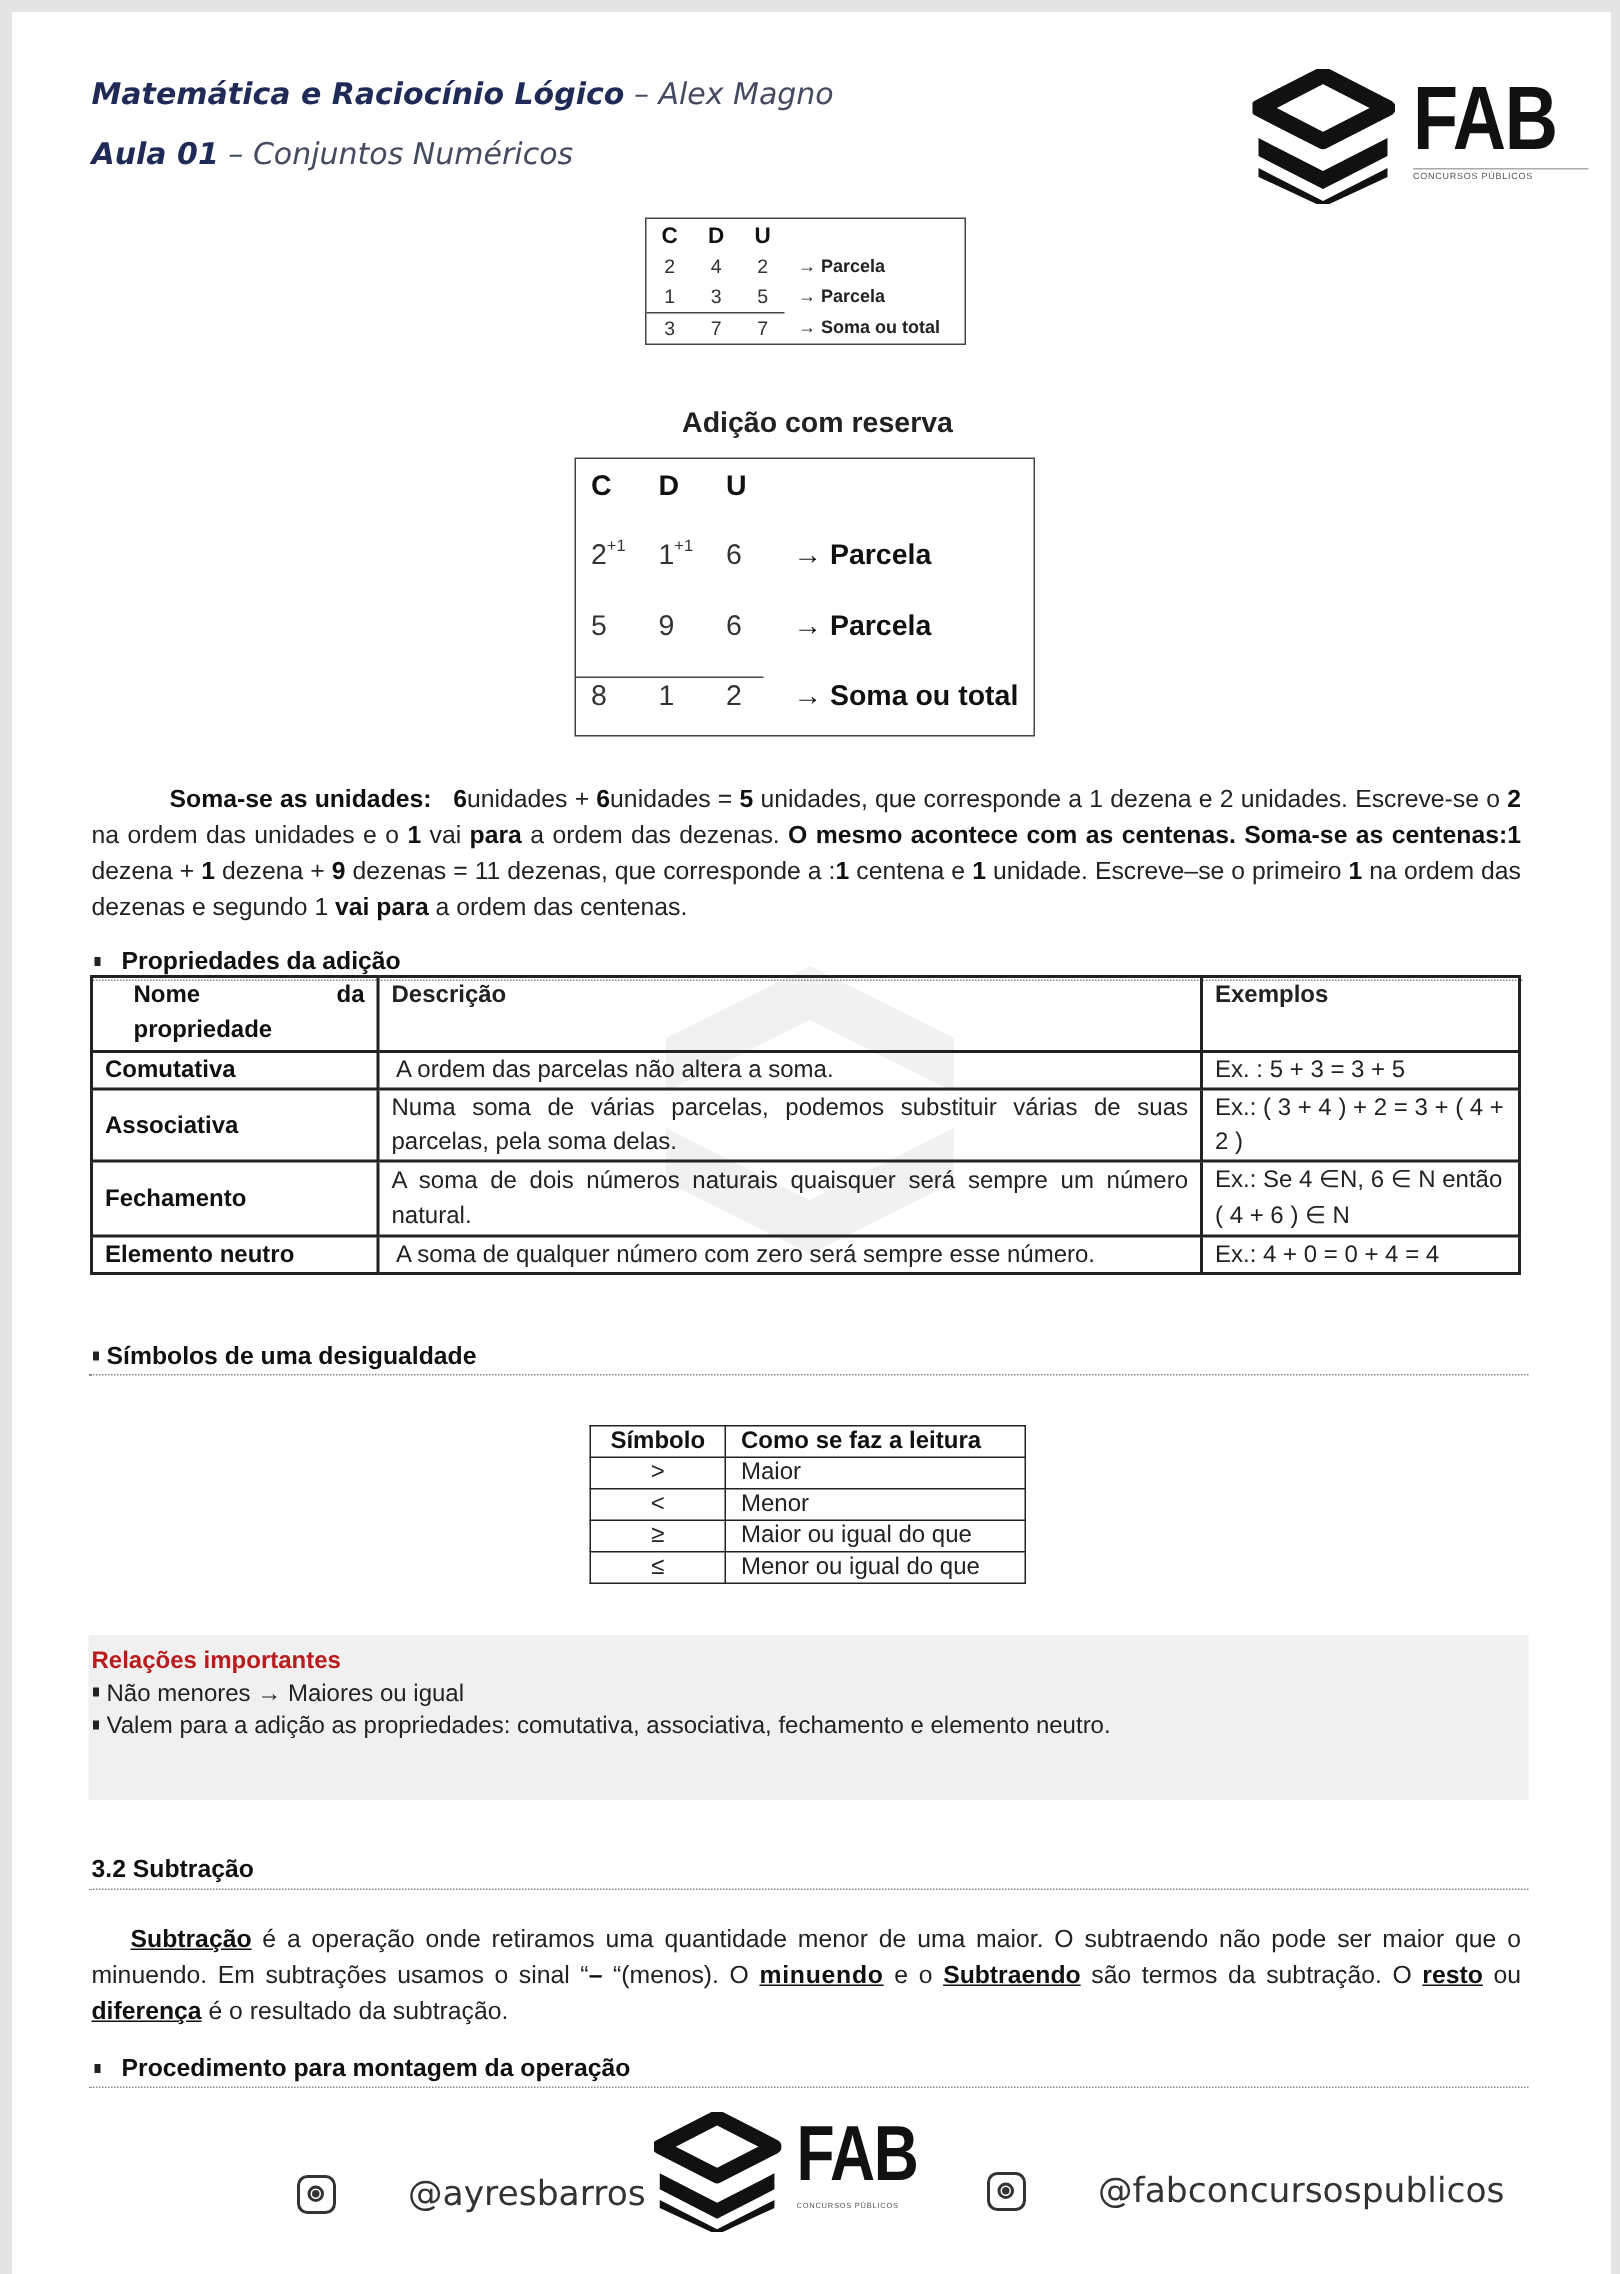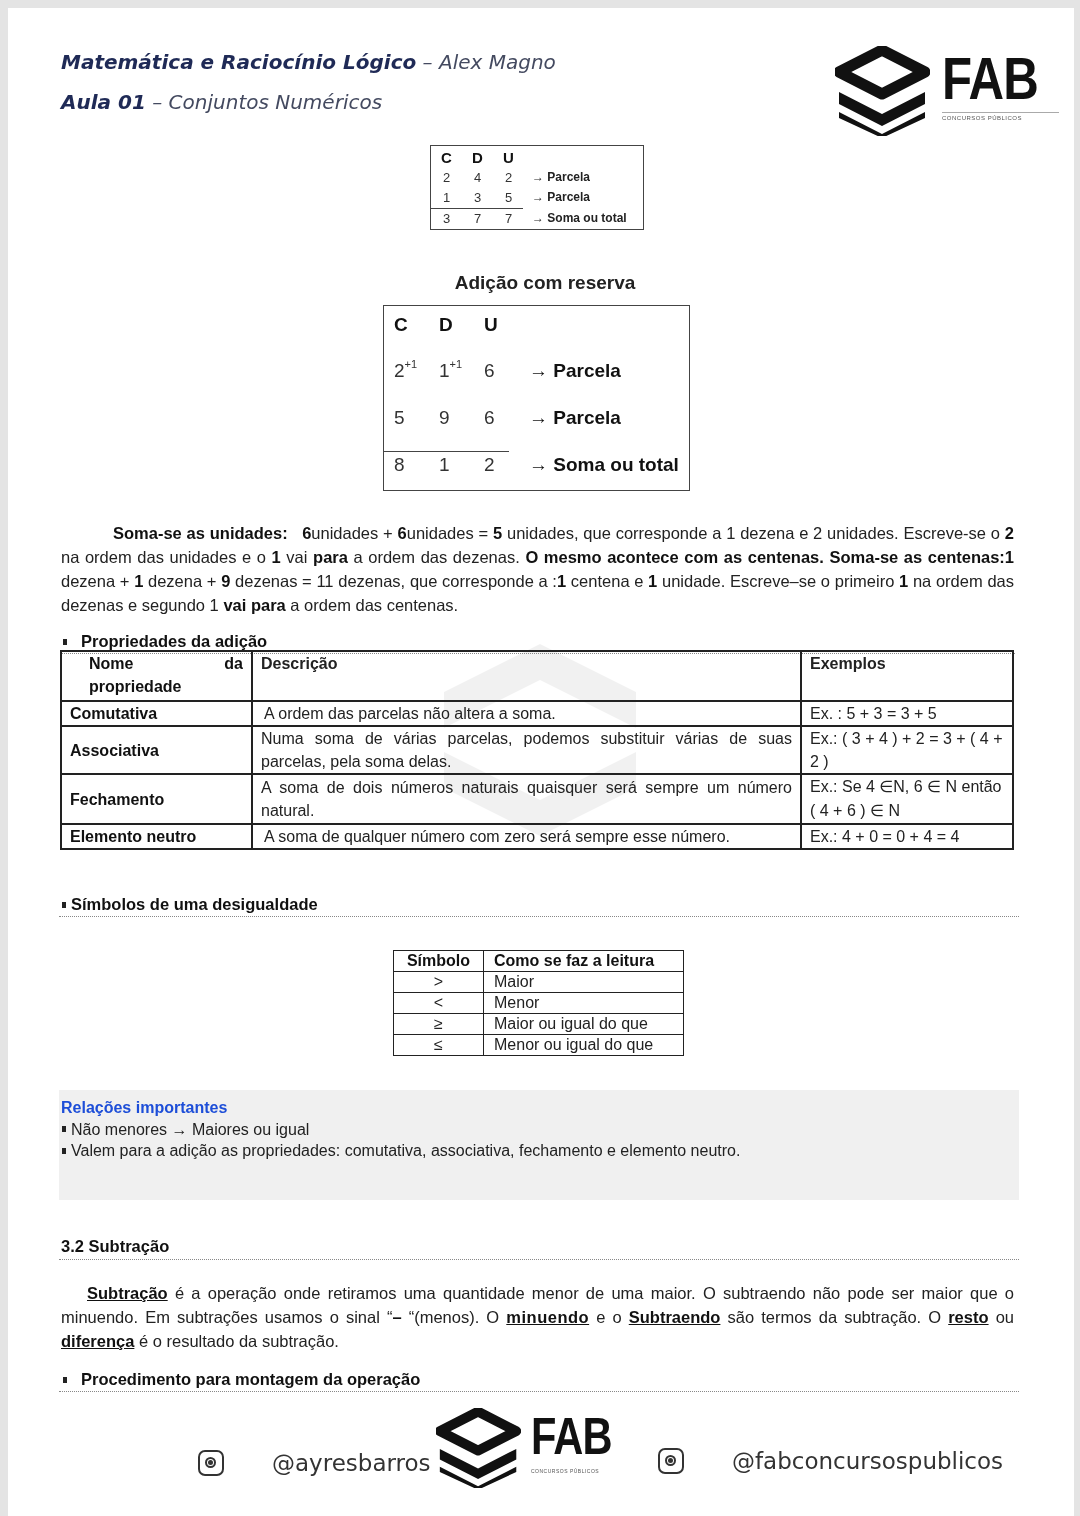--- a/index.html
+++ b/index.html
@@ -52,21 +52,21 @@
   table.props tr.head td { vertical-align: top; font-weight: bold; }
 
   
   table.sym { position: absolute; left: 393px; top: 950px; width: 291px; border-collapse: collapse; font-size: 16px; color: #222; }
   table.sym td { border: 1.5px solid #222; line-height: 20px; padding: 0 10px; }
   table.sym td.s { width: 90px; text-align: center; }
   table.sym tr.head td { font-weight: bold; color: #111; }
 
   
   .rel-box { position: absolute; left: 59px; top: 1090px; width: 960px; height: 110px; background: #f0f0f0; padding: 7px 2px; font-size: 16px; line-height: 21.5px; color: #222; }
-  .rel-box .title { font-weight: bold; color: #1d4ed8; }
+  .rel-box .title { font-weight: bold; color: #b91c1c; }
   .bullet { display: inline-block; width: 4px; height: 6px; background: #222; margin: 0 5px 2px 1px; vertical-align: middle; }
 
   .under { text-decoration: underline; font-weight: bold; color: #111; }
 
   
   .footer-handle { position: absolute; font-family: "DejaVu Sans", sans-serif; font-size: 23px; color: #333; display: flex; align-items: center; white-space: nowrap; gap: 40px; }
   .ig { width: 26px; height: 26px; border: 2.5px solid #333; border-radius: 7px; position: relative; margin-right: 8px; }
   .ig::before { content: ""; position: absolute; left: 5px; top: 5px; width: 11px; height: 11px; border: 2.5px solid #333; border-radius: 50%; box-sizing: border-box; }
   .ig::after { content: ""; position: absolute; left: 8px; top: 8px; width: 5px; height: 5px; background: #333; border-radius: 50%; }
 

